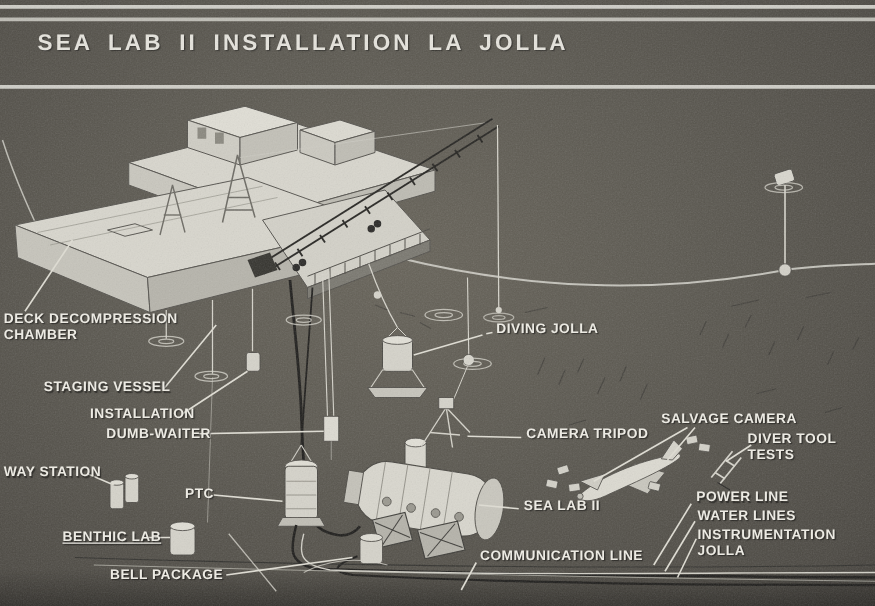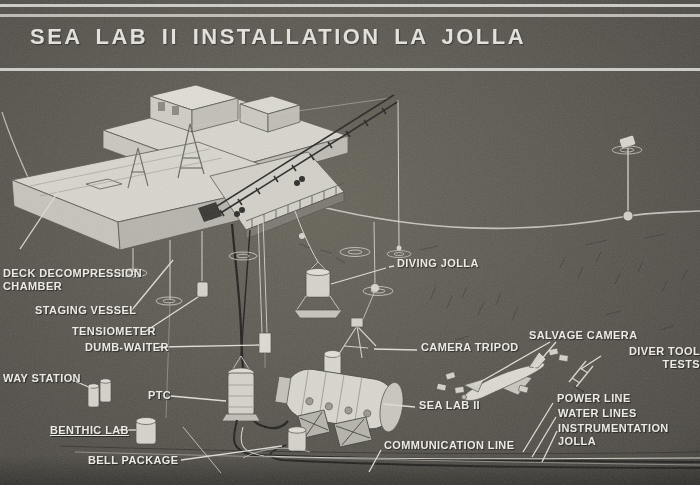--- a/index.html
+++ b/index.html
@@ -6,21 +6,21 @@
   #stage{
     position:relative;width:700px;height:485px;overflow:hidden;
     background:
       linear-gradient(to bottom, rgba(0,0,0,0) 455px, rgba(20,19,17,.45) 485px),
       radial-gradient(ellipse at 45% 42%, #676359 0%, #5b5850 42%, #4c4943 88%, #423f3a 100%);
     font-family:"Liberation Sans","DejaVu Sans",sans-serif;
   }
   .rule{position:absolute;left:0;width:700px;background:#d9d8d1;opacity:.92;}
   #page-title{
     position:absolute;left:30px;top:24px;
-    color:#e6e4dd;font-size:22px;font-weight:bold;
+    color:#e6e4dd;font-size:18px;font-weight:bold;
     letter-spacing:2.5px;word-spacing:5px;white-space:nowrap;
     text-shadow:1px 1px 1px rgba(0,0,0,.45);
   }
   .label{
     position:absolute;color:#eceae3;font-size:11px;font-weight:bold;
     letter-spacing:.4px;line-height:1.2;white-space:pre-line;
     text-shadow:1px 1px 1px rgba(0,0,0,.5);
   }
   svg{position:absolute;left:0;top:0;}
   #label-layer{position:absolute;left:0;top:0;width:700px;height:485px;}
@@ -318,32 +318,32 @@
       <polyline points="556,342 534,368" fill="none" stroke="#dddbd2" stroke-width="1.3"></polyline>
       <polyline points="550,342 475,385" fill="none" stroke="#dddbd2" stroke-width="1.3"></polyline>
       <polyline points="601,356 581,369" fill="none" stroke="#dddbd2" stroke-width="1.3"></polyline>
       <polyline points="553,403 523,452" fill="none" stroke="#dddbd2" stroke-width="1.3"></polyline>
       <polyline points="556,417 532,457" fill="none" stroke="#dddbd2" stroke-width="1.3"></polyline>
       <polyline points="557,431 542,462" fill="none" stroke="#dddbd2" stroke-width="1.3"></polyline>
       <polyline points="381,450 369,472" fill="none" stroke="#dddbd2" stroke-width="1.3"></polyline>
     </svg>
 
   <div id="label-layer">
-      <div class="label" style="left: 3px; top: 267px;">DECK DECOMPRESSION
+      <div class="label" style="left: 3px; top: 249px;">DECK DECOMPRESSION
 CHAMBER</div>
       <div class="label" style="left: 35px; top: 304px;">STAGING VESSEL</div>
-      <div class="label" style="left: 72px; top: 325px;">TENSIOMETER</div>
+      <div class="label" style="left: 72px; top: 325px;">INSTALLATION</div>
       <div class="label" style="left: 85px; top: 341px;">DUMB-WAITER</div>
       <div class="label" style="left: 3px; top: 372px;">WAY STATION</div>
       <div class="label" style="left: 148px; top: 389px;">PTC</div>
       <div class="label" style="left: 50px; top: 424px; text-decoration: underline;">BENTHIC LAB</div>
       <div class="label" style="left: 88px; top: 454px;">BELL PACKAGE</div>
       <div class="label" style="left: 397px; top: 257px;">DIVING JOLLA</div>
       <div class="label" style="left: 421px; top: 341px;">CAMERA TRIPOD</div>
       <div class="label" style="left: 419px; top: 399px;">SEA LAB II</div>
       <div class="label" style="left: 529px; top: 329px;">SALVAGE CAMERA</div>
-      <div class="label" style="left: 598px; top: 345px; text-align: right;">DIVER TOOL TESTS</div>
+      <div class="label" style="left: 598px; top: 345px;">DIVER TOOL TESTS</div>
       <div class="label" style="left: 557px; top: 392px;">POWER LINE</div>
       <div class="label" style="left: 558px; top: 407px;">WATER LINES</div>
       <div class="label" style="left: 558px; top: 422px;">INSTRUMENTATION JOLLA</div>
       <div class="label" style="left: 384px; top: 439px;">COMMUNICATION LINE</div>
     </div>
 </div>
 
 </body></html>

